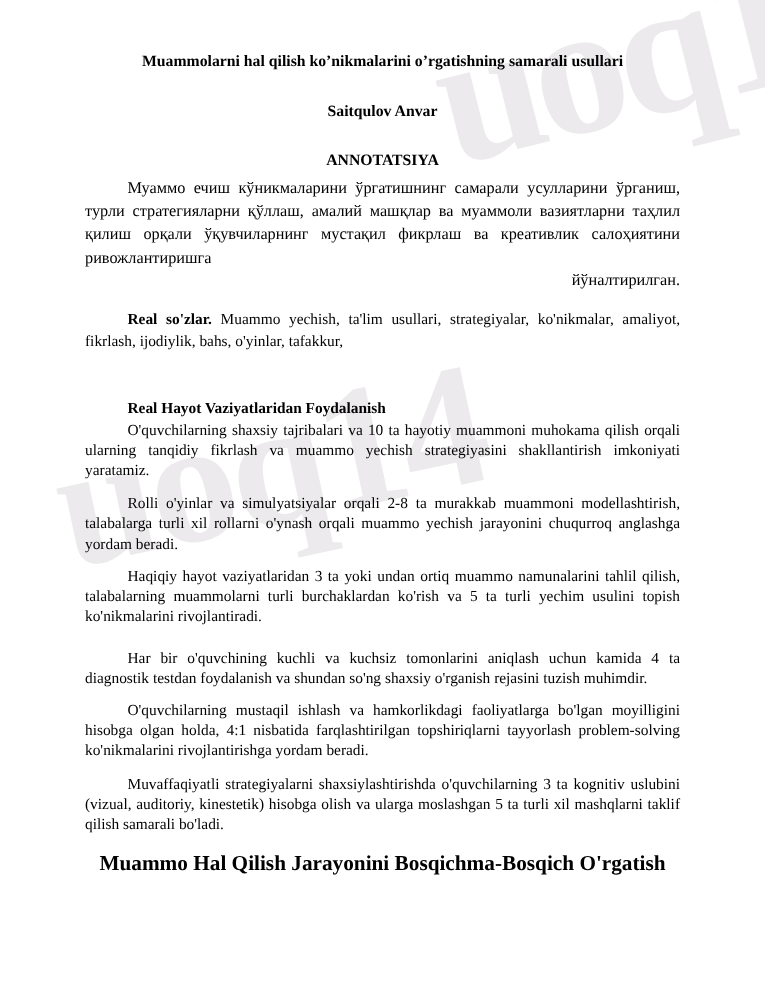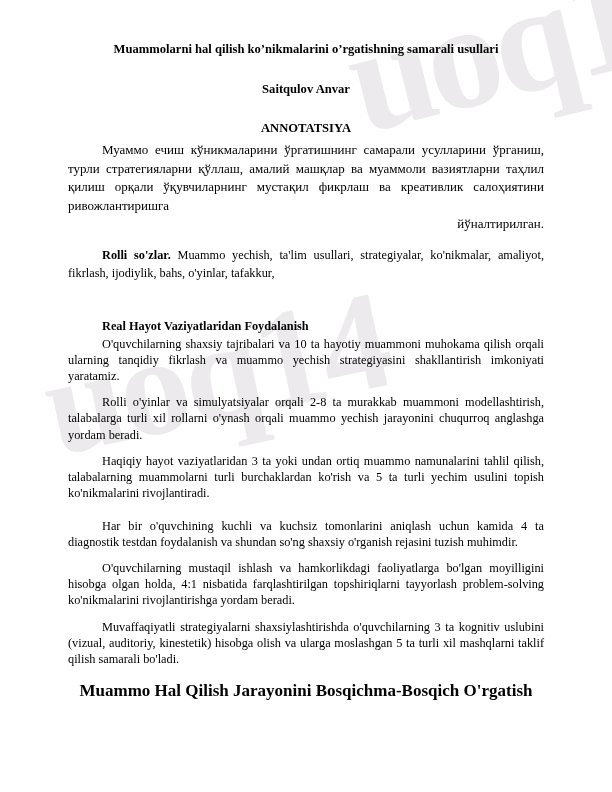--- a/index.html
+++ b/index.html
@@ -137,21 +137,21 @@
     <div class="author">Saitqulov Anvar</div>
 
     <div class="section-center">ANNOTATSIYA</div>
 
     <p class="annot-p">Муаммо ечиш кўникмаларини ўргатишнинг самарали усулларини ўрганиш, турли стратегияларни қўллаш, амалий машқлар ва муаммоли вазиятларни таҳлил қилиш орқали ўқувчиларнинг мустақил фикрлаш ва креативлик салоҳиятини ривожлантиришга</p>
     <p class="annot-p annot-last">йўналтирилган.</p>
 
     <div class="spacer-md"></div>
 
     <div class="kalit">
-      <b>Rolli so'zlar.</b>
+      <b>Real so'zlar.</b>
       <span>Muammo yechish,  ta'lim usullari,  strategiyalar,  ko'nikmalar,  amaliyot,  fikrlash,  ijodiylik,  bahs,  o'yinlar,  tafakkur,</span>
     </div>
 
     <div class="spacer-lg"></div>
 
     <div class="sub-head">Real Hayot Vaziyatlaridan Foydalanish</div>
     <p class="body">O'quvchilarning shaxsiy tajribalari va 10 ta hayotiy muammoni muhokama qilish orqali ularning tanqidiy fikrlash va muammo yechish strategiyasini shakllantirish imkoniyati yaratamiz.</p>
     <p class="body">Rolli o'yinlar va simulyatsiyalar orqali 2-8 ta murakkab muammoni modellashtirish, talabalarga turli xil rollarni o'ynash orqali  muammo yechish jarayonini chuqurroq anglashga yordam beradi.</p>
     <p class="body">Haqiqiy hayot vaziyatlaridan 3 ta yoki undan ortiq muammo namunalarini tahlil qilish, talabalarning muammolarni turli burchaklardan ko'rish va 5 ta turli yechim usulini topish ko'nikmalarini rivojlantiradi.</p>
 

